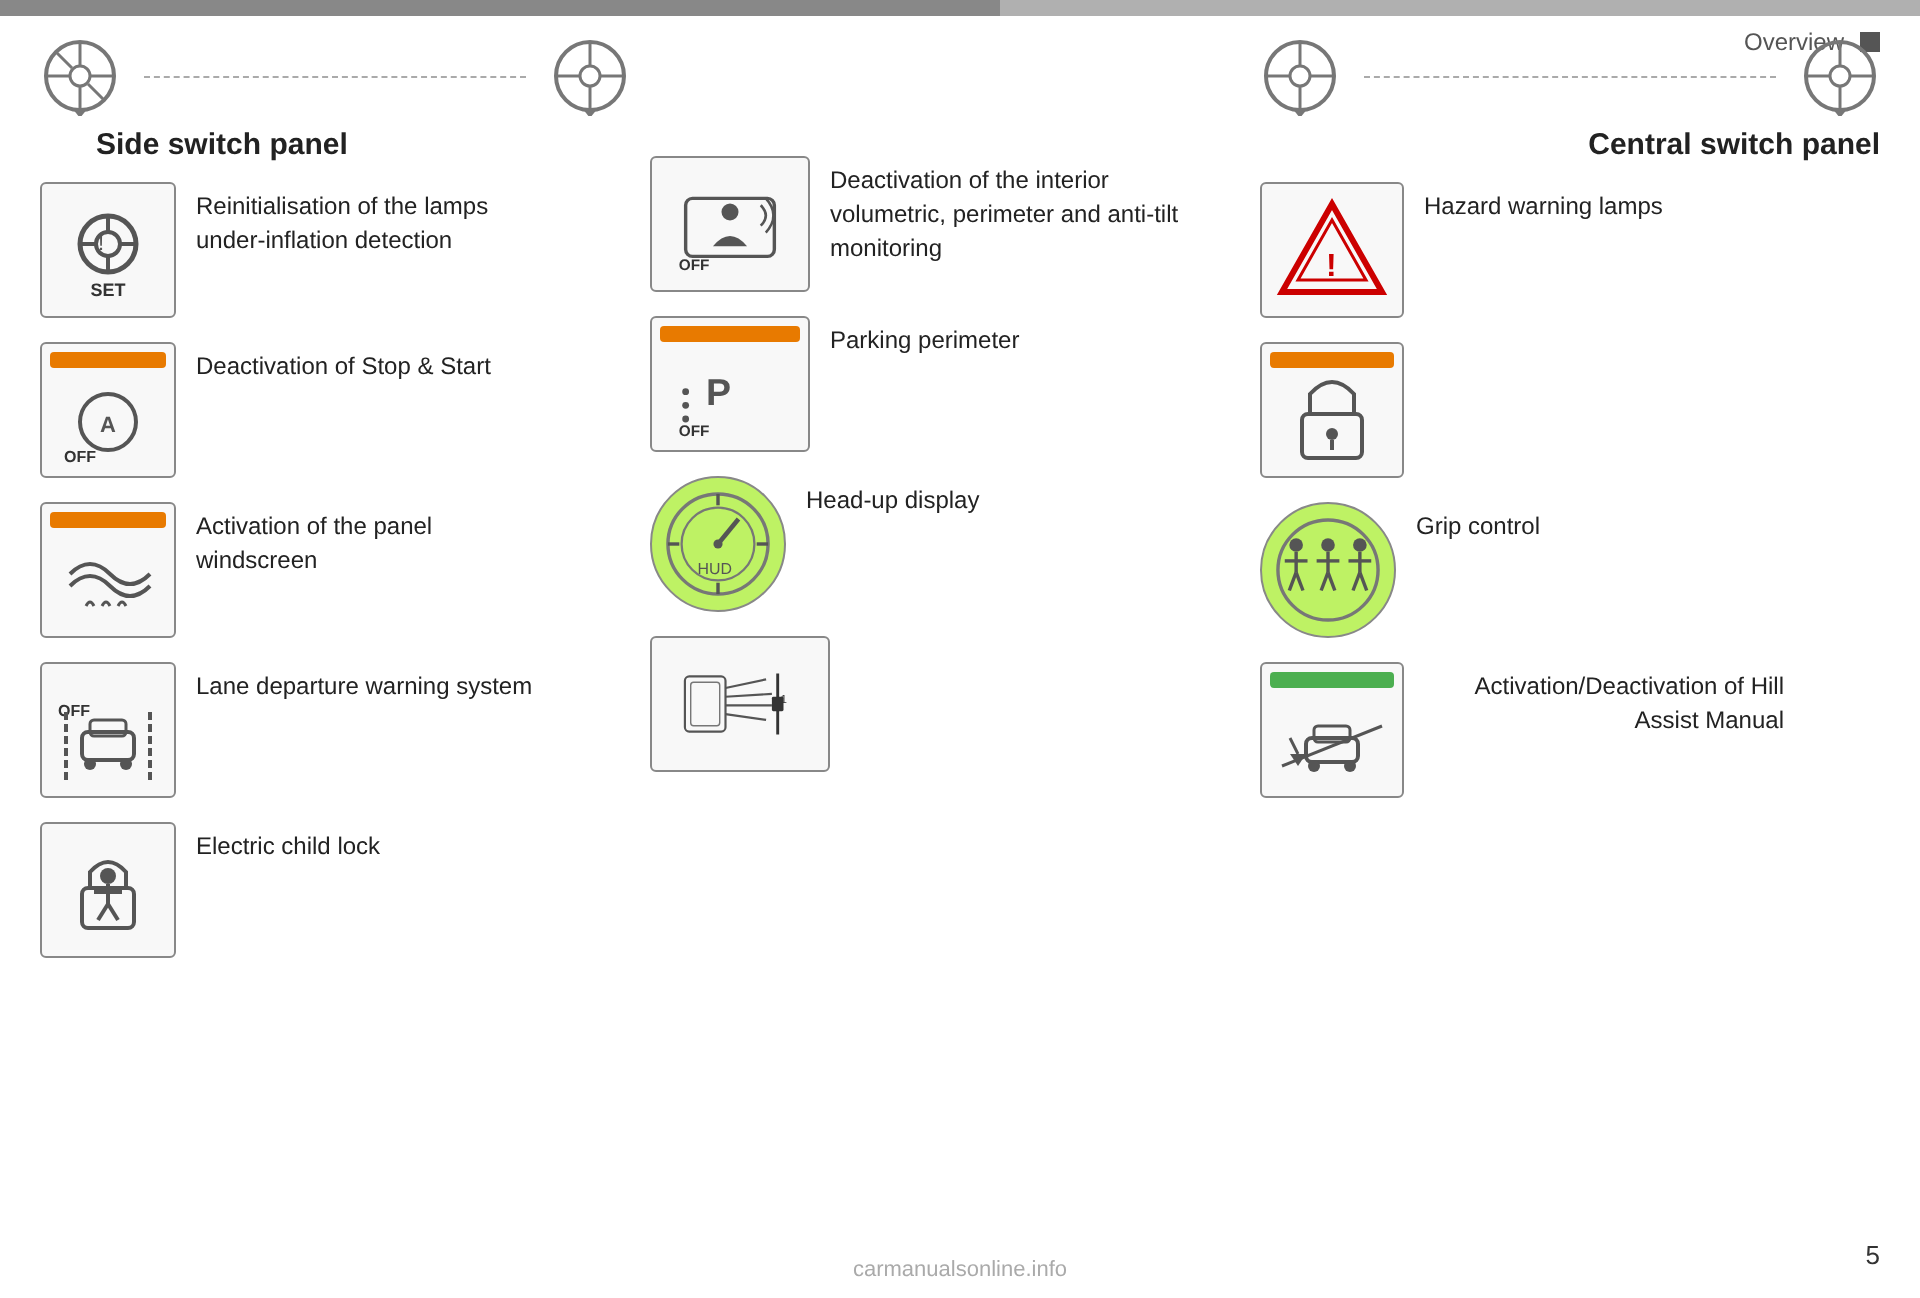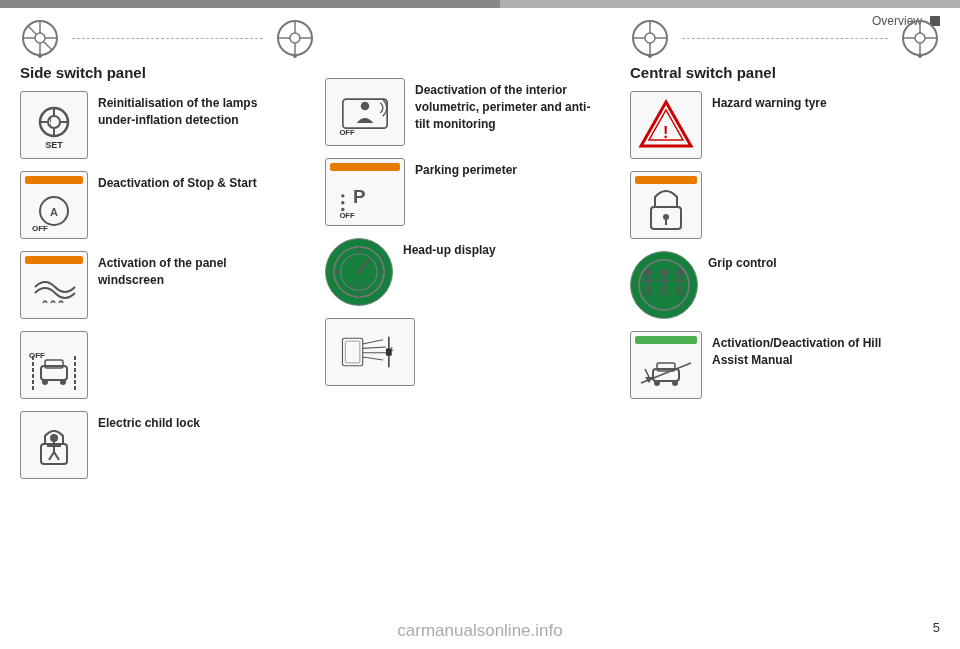--- a/index.html
+++ b/index.html
@@ -52,21 +52,21 @@
       font-size: 13px;
       color: #333;
     }
 
     
     .watermark {
       position: absolute;
       bottom: 8px;
       left: 50%;
       transform: translateX(-50%);
-      font-size: 17px;
+      font-size: 11px;
       color: #aaa;
       white-space: nowrap;
     }
 
     
     .content {
       position: absolute;
       top: 18px;
       left: 20px;
       right: 20px;
@@ -81,20 +81,21 @@
       flex-shrink: 0;
     }
     .col-mid {
       width: 295px;
       flex-shrink: 0;
       padding-left: 10px;
     }
     .col-right {
       flex: 1;
       padding-left: 20px;
+      text-align: right;
     }
 
     
     .section-header {
       display: flex;
       align-items: center;
       gap: 8px;
       margin-bottom: 6px;
     }
     .steering-icon {
@@ -102,20 +103,21 @@
     }
     .dash-line {
       flex: 1;
       border-top: 1px dashed #aaa;
       margin: 0 4px;
     }
     .section-title {
       font-size: 15px;
       font-weight: bold;
       margin-bottom: 10px;
+      margin-left: 28px;
     }
 
     
     .switch-item {
       display: flex;
       align-items: flex-start;
       gap: 10px;
       margin-bottom: 12px;
     }
     .switch-box {
@@ -133,21 +135,20 @@
     }
     .switch-box svg {
       width: 58px;
       height: 58px;
     }
     .switch-label {
       font-size: 12px;
       line-height: 1.4;
       padding-top: 4px;
       max-width: 180px;
-      font-weight: bold;
     }
 
     
     .orange-bar {
       position: absolute;
       top: 4px; left: 4px; right: 4px;
       height: 8px;
       background: #e87a00;
       border-radius: 2px;
     }
@@ -174,21 +175,21 @@
     
     .circle-icon {
       width: 68px;
       height: 68px;
       border-radius: 50%;
       border: 1.5px solid #888;
       flex-shrink: 0;
       display: flex;
       align-items: center;
       justify-content: center;
-      background: #15803d;
+      background: #bef264;
     }
   </style>
 </head>
 <body>
 
 <div class="top-bar">
   <div class="top-bar-accent"></div>
 </div>
 
 <div class="header-right">
@@ -279,20 +280,21 @@
 
           <rect x="16" y="30" width="26" height="14" rx="3" fill="none" stroke="#555" stroke-width="2"></rect>
           <rect x="20" y="24" width="18" height="8" rx="2" fill="none" stroke="#555" stroke-width="1.5"></rect>
           <circle cx="20" cy="46" r="3" fill="#555"></circle>
           <circle cx="38" cy="46" r="3" fill="#555"></circle>
 
           <line x1="8" y1="20" x2="8" y2="54" stroke="#555" stroke-width="2" stroke-dasharray="4,2"></line>
           <line x1="50" y1="20" x2="50" y2="54" stroke="#555" stroke-width="2" stroke-dasharray="4,2"></line>
         </svg>
       </div>
+      <div class="switch-label">Lane departure warning system</div>
     </div>
 
     <div class="switch-item">
       <div class="switch-box">
         <svg viewBox="0 0 58 58">
 
           <rect x="16" y="28" width="26" height="20" rx="3" fill="none" stroke="#555" stroke-width="2"></rect>
           <path d="M20,28 L20,20 Q29,10 38,20 L38,28" fill="none" stroke="#555" stroke-width="2"></path>
 
           <circle cx="29" cy="22" r="4" fill="#555"></circle>
@@ -410,21 +412,21 @@
 
     <div class="switch-item">
       <div class="switch-box switch-box-right">
         <svg viewBox="0 0 58 58">
 
           <polygon points="29,6 54,50 4,50" fill="none" stroke="#c00" stroke-width="3"></polygon>
           <polygon points="29,14 46,44 12,44" fill="none" stroke="#c00" stroke-width="1.5"></polygon>
           <text x="26" y="42" font-size="16" font-weight="bold" fill="#c00">!</text>
         </svg>
       </div>
-      <div class="switch-label">Hazard warning tyre</div>
+      <div class="switch-label">Hazard warning lamps</div>
     </div>
 
     <div class="switch-item">
       <div class="switch-box switch-box-right" style="position:relative;">
         <div class="orange-bar"></div>
         <svg viewBox="0 0 58 58" style="margin-top:6px;">
 
           <rect x="14" y="28" width="30" height="22" rx="3" fill="none" stroke="#555" stroke-width="2"></rect>
           <path d="M18,28 L18,18 Q29,6 40,18 L40,28" fill="none" stroke="#555" stroke-width="2"></path>
           <circle cx="29" cy="38" r="3" fill="#555"></circle>

